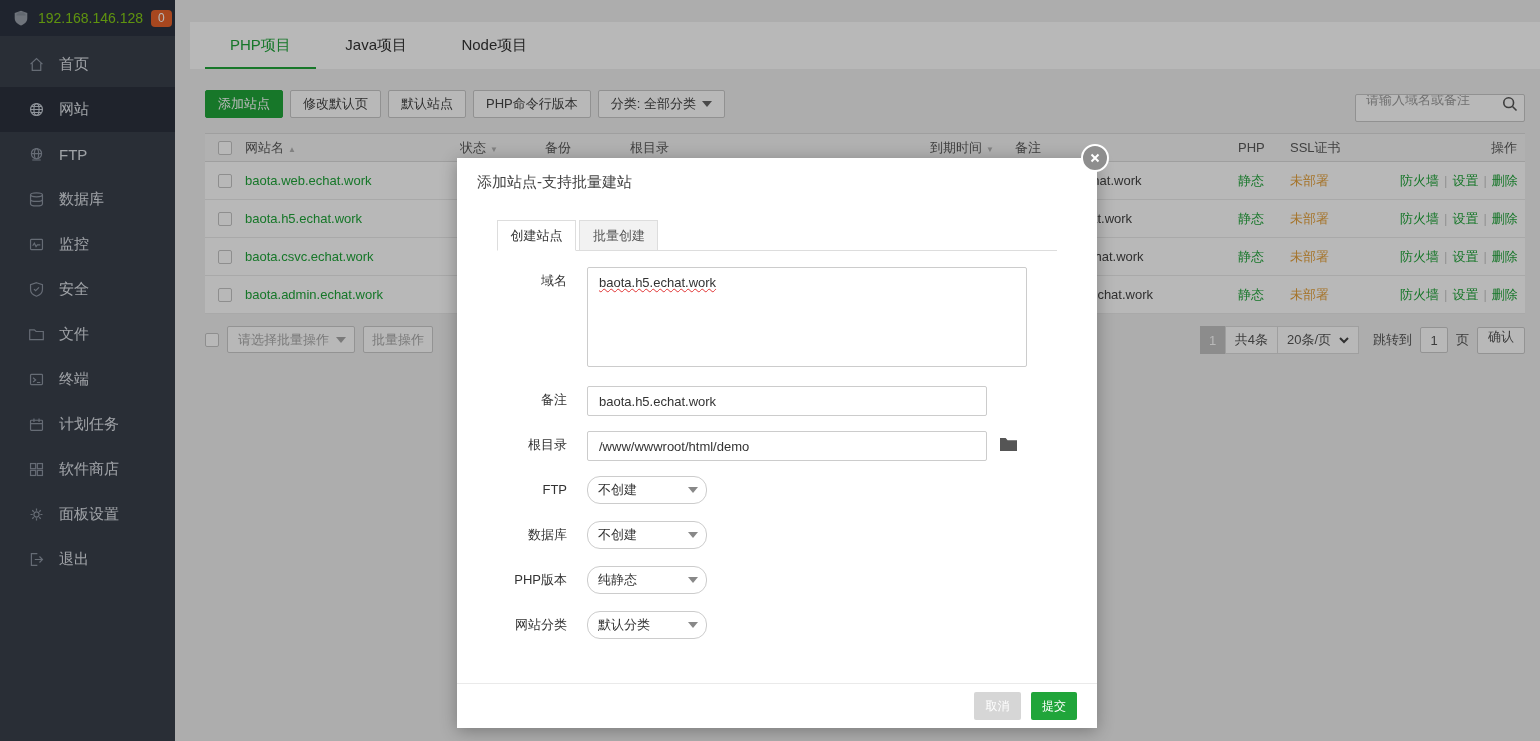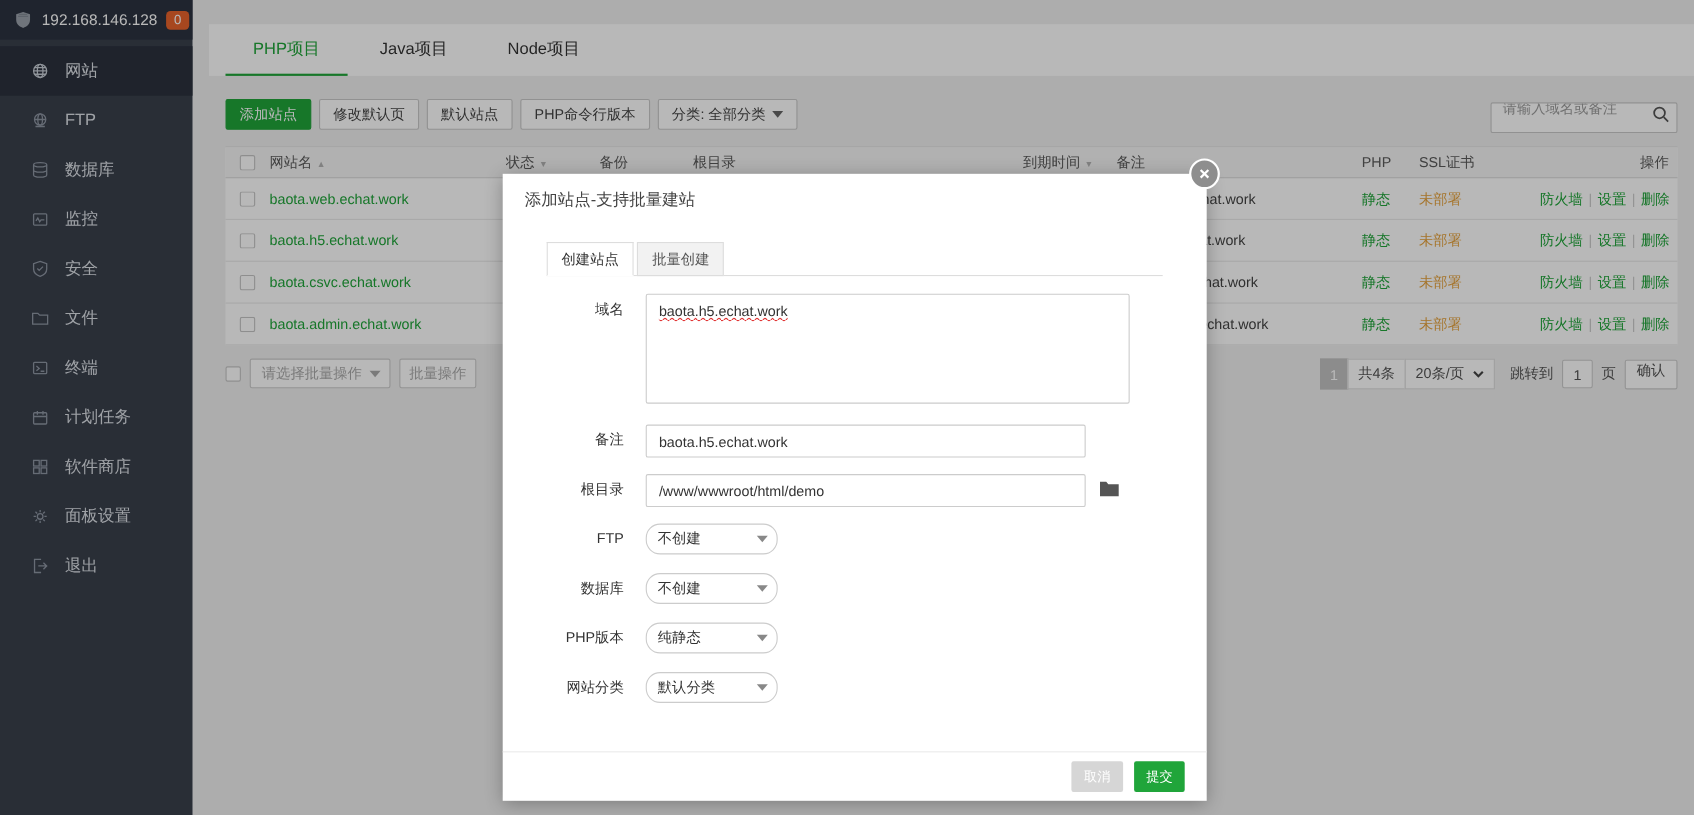--- a/index.html
+++ b/index.html
@@ -2,21 +2,21 @@
 <html><head>
 <meta charset="utf-8">
 <style>
   * { margin:0; padding:0; box-sizing:border-box; }
   html,body { width:1540px; height:741px; font-family:"Liberation Sans","DejaVu Sans",sans-serif; }
   #page { position:relative; width:1540px; height:741px; background:#f0f0f0; overflow:hidden; }
 
   
   .sidebar { position:absolute; left:0; top:0; width:175px; height:741px; background:#39404c; z-index:1; }
   .sb-head { height:36px; background:#2c3340; display:flex; align-items:center; padding-left:12px; gap:8px; }
-  .sb-ip { color:#ffffff; font-size:14px; }
+  .sb-ip { color:#84cc16; font-size:14px; }
   .sb-badge { background:#e8632c; color:#fff; font-size:12px; border-radius:4px; padding:1px 7px; line-height:15px; }
   .nav { padding-top:6px; }
   .nav-item { height:45px; display:flex; align-items:center; padding-left:28px; gap:14px; cursor:pointer; }
   .nav-item .lbl { color:#dde1e7; font-size:15px; }
   .nav-item.active { background:#2b313d; }
   .nav-item svg { stroke:#8e96a3; fill:none; stroke-width:1.4; }
   .nav-item.active svg { stroke:#c7cdd6; }
 
   
   .content { position:absolute; left:175px; top:0; right:0; bottom:0; background:#f0f0f0; }
@@ -95,20 +95,26 @@
   <div class="sidebar">
     <div class="sb-head">
       <svg width="18" height="18" viewBox="0 0 20 20">
           <path d="M10 2l7 2.5V10c0 4.5-3.2 6.9-7 8.2C6.2 16.9 3 14.5 3 10V4.5z" fill="#9aa1ab"></path>
           <path d="M6 4.5h8M5 6.5h10" stroke="#7c8490" stroke-width="1"></path>
         </svg>
       <span class="sb-ip">192.168.146.128</span>
       <span class="sb-badge">0</span>
     </div>
     <div class="nav">
+      <div class="nav-item">
+        <svg width="17" height="17" viewBox="0 0 20 20">
+            <path d="M3 9.5l7-6.5 7 6.5M5 8.5V17h10V8.5"></path>
+          </svg>
+        <span class="lbl">首页</span>
+      </div>
       <div class="nav-item active">
         <svg width="17" height="17" viewBox="0 0 20 20">
             <circle cx="10" cy="10" r="7"></circle>
             <ellipse cx="10" cy="10" rx="3" ry="7"></ellipse>
             <path d="M3 10h14M4 6.5h12M4 13.5h12"></path>
           </svg>
         <span class="lbl">网站</span>
       </div>
       <div class="nav-item">
         <svg width="17" height="17" viewBox="0 0 20 20">

